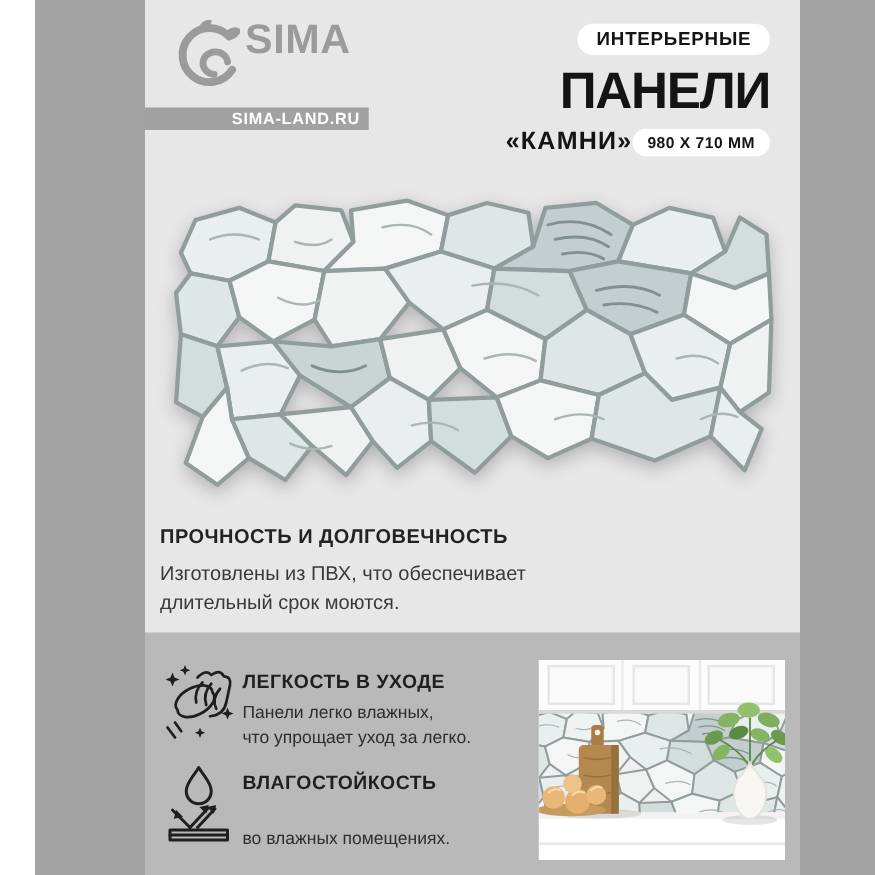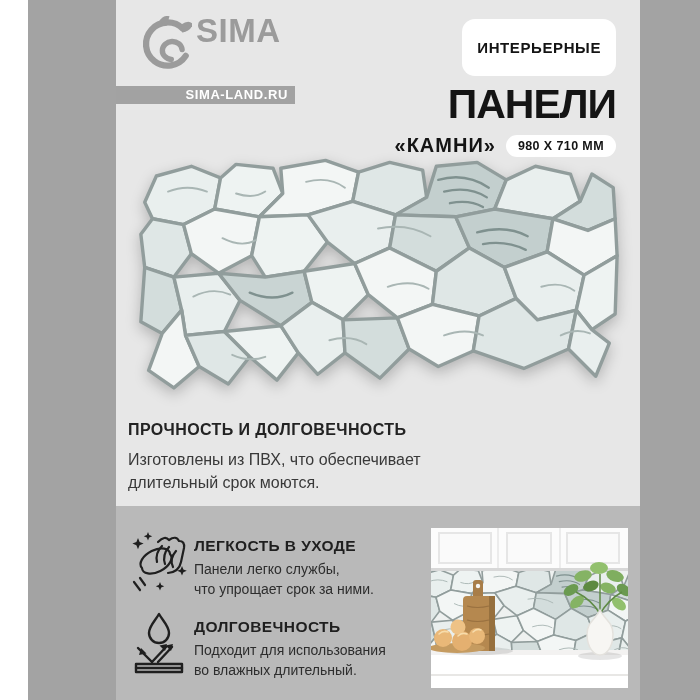--- a/index.html
+++ b/index.html
@@ -8,24 +8,24 @@
   .card { position:absolute; left:88px; top:0; width:524px; height:700px; background:#e7e7e7; }
 
   
   .brand-logo { position:absolute; left:22px; top:16px; width:54px; height:60px; }
   .wordmark { position:absolute; left:80px; top:17px; color:#9b9b9b; font-weight:700; font-size:33px; line-height:27px; letter-spacing:0.5px; }
   .site-bar { position:absolute; left:0; top:86px; width:179px; height:18px; background:#a2a2a2; color:#ffffff;
               font-size:13px; font-weight:700; letter-spacing:0.6px; text-align:right; line-height:18px; padding-right:7px; }
 
   
   .title-block { position:absolute; right:24px; top:19px; text-align:right; }
-  .pill { display:inline-block; background:#ffffff; border-radius:13px; padding:20px 15px;
+  .pill { display:inline-block; background:#ffffff; border-radius:13px; padding:4px 15px;
           font-size:15px; font-weight:700; letter-spacing:0.6px; color:#141414; }
   .main-title { font-size:41px; line-height:46px; font-weight:700; letter-spacing:-1px; color:#141414; margin-top:5px; }
-  .subtitle-row { display:flex; justify-content:flex-end; align-items:center; gap:10px; margin-top:7px; }
+  .subtitle-row { display:flex; justify-content:flex-end; align-items:center; margin-top:7px; }
   .subtitle { font-size:20px; font-weight:700; letter-spacing:1px; color:#141414; }
   .pill.small { font-size:12.5px; padding:4px 12px; letter-spacing:0.4px; }
 
   
   .panel-image { position:absolute; left:19px; top:155px; width:486px; height:250px; }
   .panel-image svg { width:100%; height:100%; filter:drop-shadow(0 5px 7px rgba(0,0,0,0.22)); }
 
   
   .durability { position:absolute; left:12px; top:421px; }
   .durability h2 { font-size:16px; font-weight:700; letter-spacing:0.4px; color:#232323; }
@@ -154,43 +154,43 @@
         </g>
         <g fill="#1f1f1f">
           <path d="M8,8 l1.6,4 4,1.6 -4,1.6 -1.6,4 -1.6,-4 -4,-1.6 4,-1.6 z"></path>
           <path d="M18,2 l1.2,3 3,1.2 -3,1.2 -1.2,3 -1.2,-3 -3,-1.2 3,-1.2 z"></path>
           <path d="M52,36 l1.4,3.4 3.4,1.4 -3.4,1.4 -1.4,3.4 -1.4,-3.4 -3.4,-1.4 3.4,-1.4 z"></path>
           <path d="M30,52 l1.2,3 3,1.2 -3,1.2 -1.2,3 -1.2,-3 -3,-1.2 3,-1.2 z"></path>
         </g>
       </svg>
       <div class="feature-text ft1">
         <h3>ЛЕГКОСТЬ В УХОДЕ</h3>
-        <p><span>Панели легко службы,</span><br>
-        <span>что упрощает срок за ними.</span></p>
+        <p><span>Панели легко влажных,</span><br>
+        <span>что упрощает уход за легко.</span></p>
       </div>
 
       <svg class="feature-icon icon-water" viewBox="0 0 50 64">
         <g fill="none" stroke="#1f1f1f" stroke-width="2.4" stroke-linecap="round" stroke-linejoin="round">
           <path d="M25,2 C21,9 15,14 15,21 a10,10 0 0 0 20,0 C35,14 29,9 25,2 z"></path>
           <path d="M4,36 L18,50"></path>
           <path d="M18,50 L32,35"></path>
           <path d="M24,50 L38,35"></path>
           <rect x="2" y="52" width="46" height="8"></rect>
           <path d="M2,56 L48,56"></path>
         </g>
         <g fill="#1f1f1f">
           <path d="M33,32 l-7.5,1.5 5.5,5.5 z"></path>
           <path d="M39,32 l-7.5,1.5 5.5,5.5 z"></path>
           <path d="M3,35 l7.5,-1.5 -5.5,-5.5 z" transform="translate(2,8)"></path>
         </g>
       </svg>
       <div class="feature-text ft2">
-        <h3>ДОЛГОВЕЧНОСТЬ</h3>
-        <p><span>Подходит для использования</span><br>
-        <span>во влажных длительный.</span></p>
+        <h3>ВЛАГОСТОЙКОСТЬ</h3>
+        <p><br>
+        <span>во влажных помещениях.</span></p>
       </div>
 
       <div class="kitchen-photo">
         <svg viewBox="0 0 197 160">
           <rect x="0" y="0" width="197" height="160" fill="#ffffff"></rect>
 
           <g>
             <clipPath id="bsClip">
                 <rect x="0" y="40" width="197" height="85"></rect>
               </clipPath>

